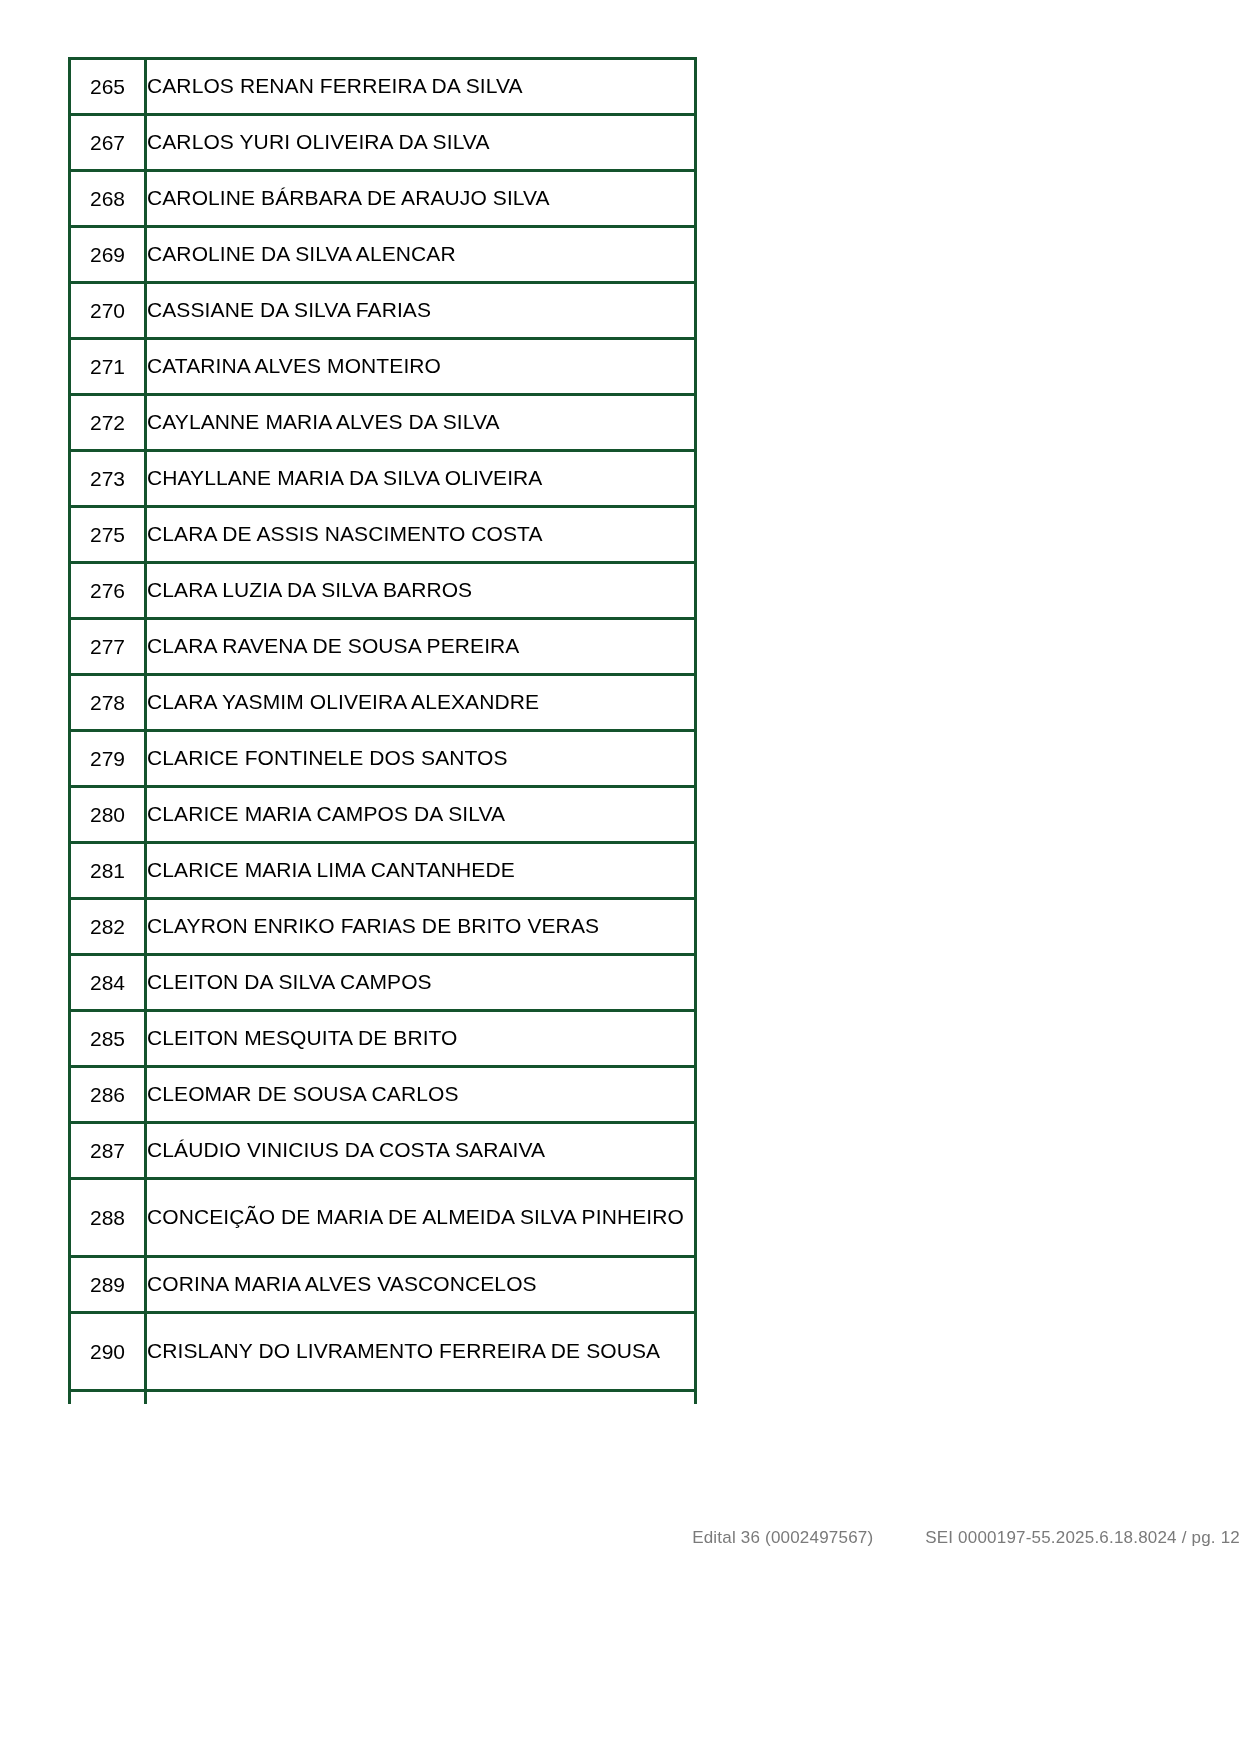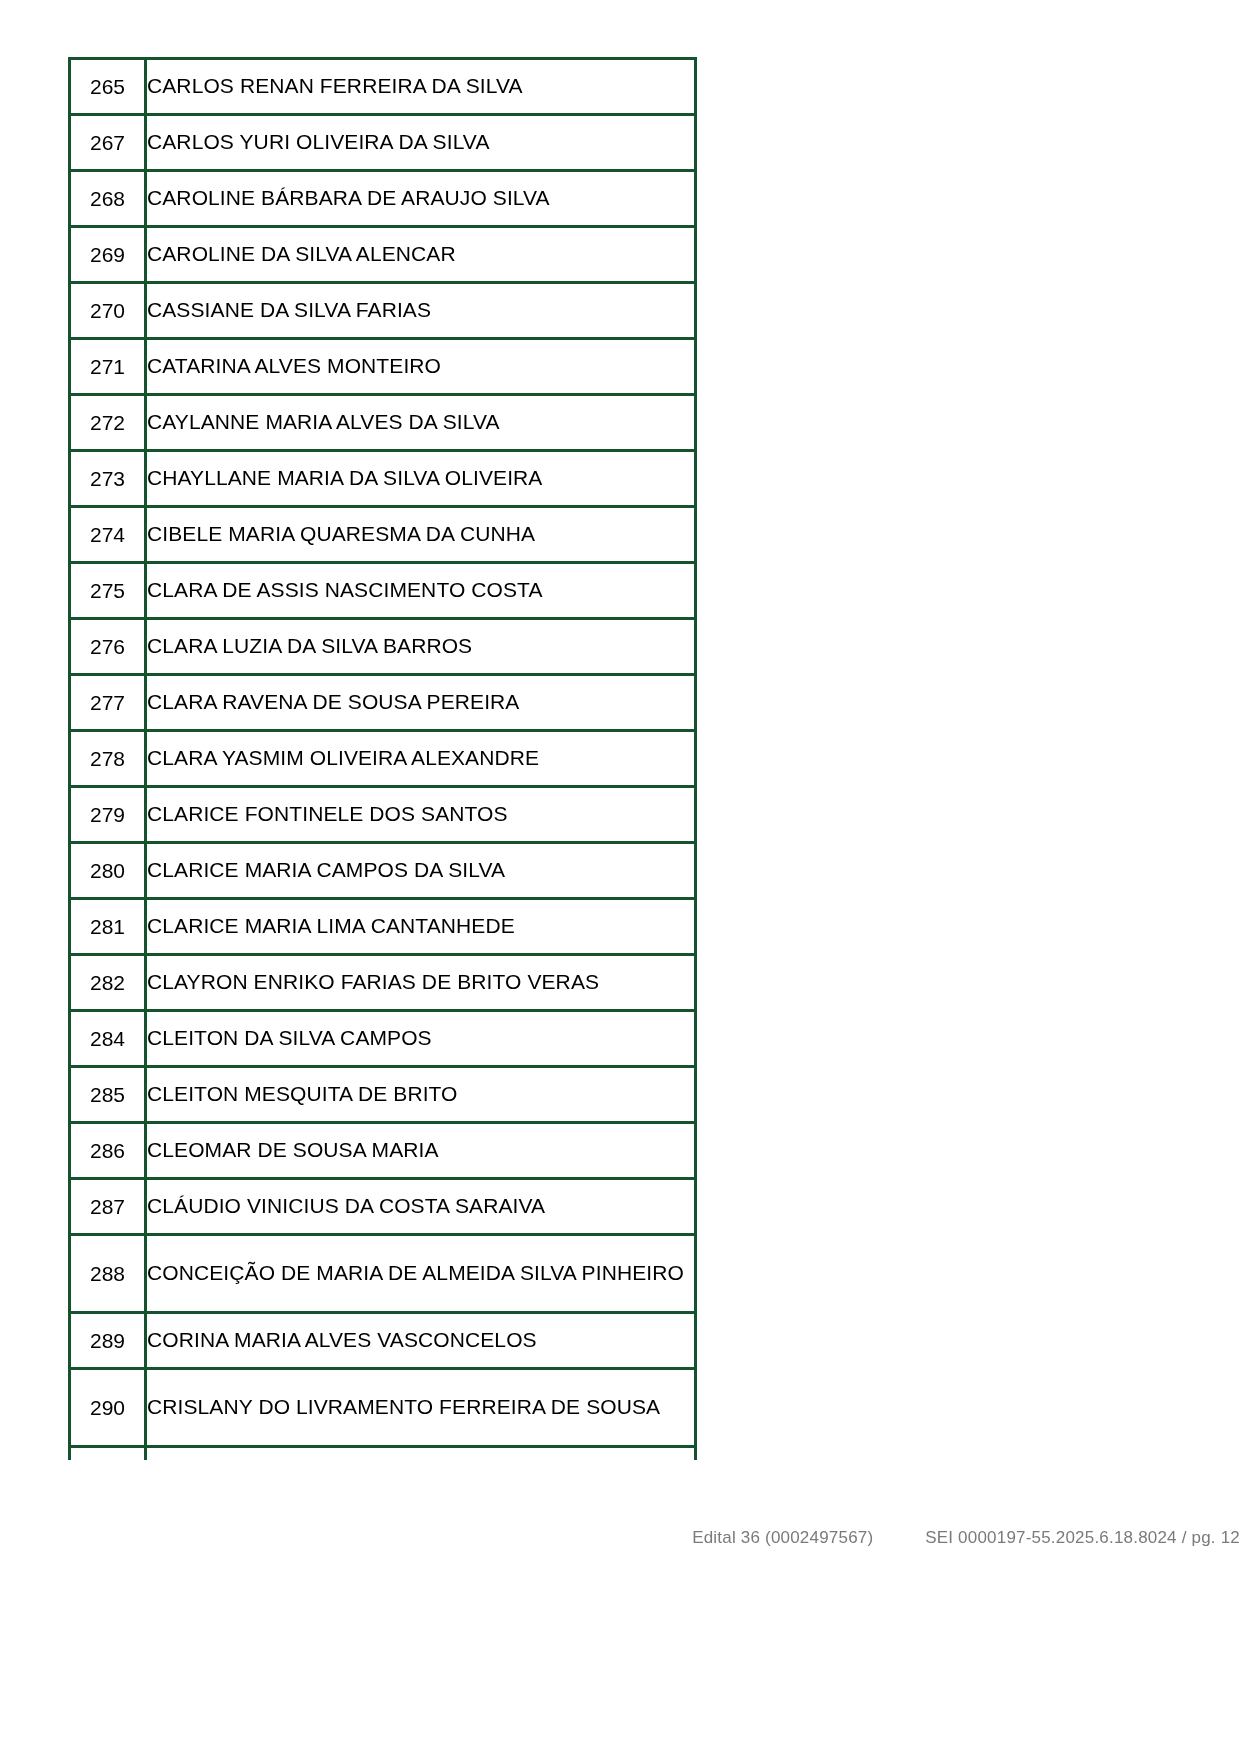--- a/index.html
+++ b/index.html
@@ -107,24 +107,20 @@
         </tr>
         <tr>
           <td class="num">272</td>
           <td class="name">CAYLANNE MARIA ALVES DA SILVA</td>
         </tr>
         <tr>
           <td class="num">273</td>
           <td class="name">CHAYLLANE MARIA DA SILVA OLIVEIRA</td>
         </tr>
         <tr>
-          <td class="num">274</td>
-          <td class="name">CIBELE MARIA QUARESMA DA CUNHA</td>
-        </tr>
-        <tr>
           <td class="num">275</td>
           <td class="name">CLARA DE ASSIS NASCIMENTO COSTA</td>
         </tr>
         <tr>
           <td class="num">276</td>
           <td class="name">CLARA LUZIA DA SILVA BARROS</td>
         </tr>
         <tr>
           <td class="num">277</td>
           <td class="name">CLARA RAVENA DE SOUSA PEREIRA</td>
@@ -152,21 +148,21 @@
         <tr>
           <td class="num">284</td>
           <td class="name">CLEITON DA SILVA CAMPOS</td>
         </tr>
         <tr>
           <td class="num">285</td>
           <td class="name">CLEITON MESQUITA DE BRITO</td>
         </tr>
         <tr>
           <td class="num">286</td>
-          <td class="name">CLEOMAR DE SOUSA MARIA</td>
+          <td class="name">CLEOMAR DE SOUSA CARLOS</td>
         </tr>
         <tr>
           <td class="num">287</td>
           <td class="name">CLÁUDIO VINICIUS DA COSTA SARAIVA</td>
         </tr>
         <tr class="tall">
           <td class="num">288</td>
           <td class="name">CONCEIÇÃO DE MARIA DE ALMEIDA SILVA PINHEIRO</td>
         </tr>
         <tr>

